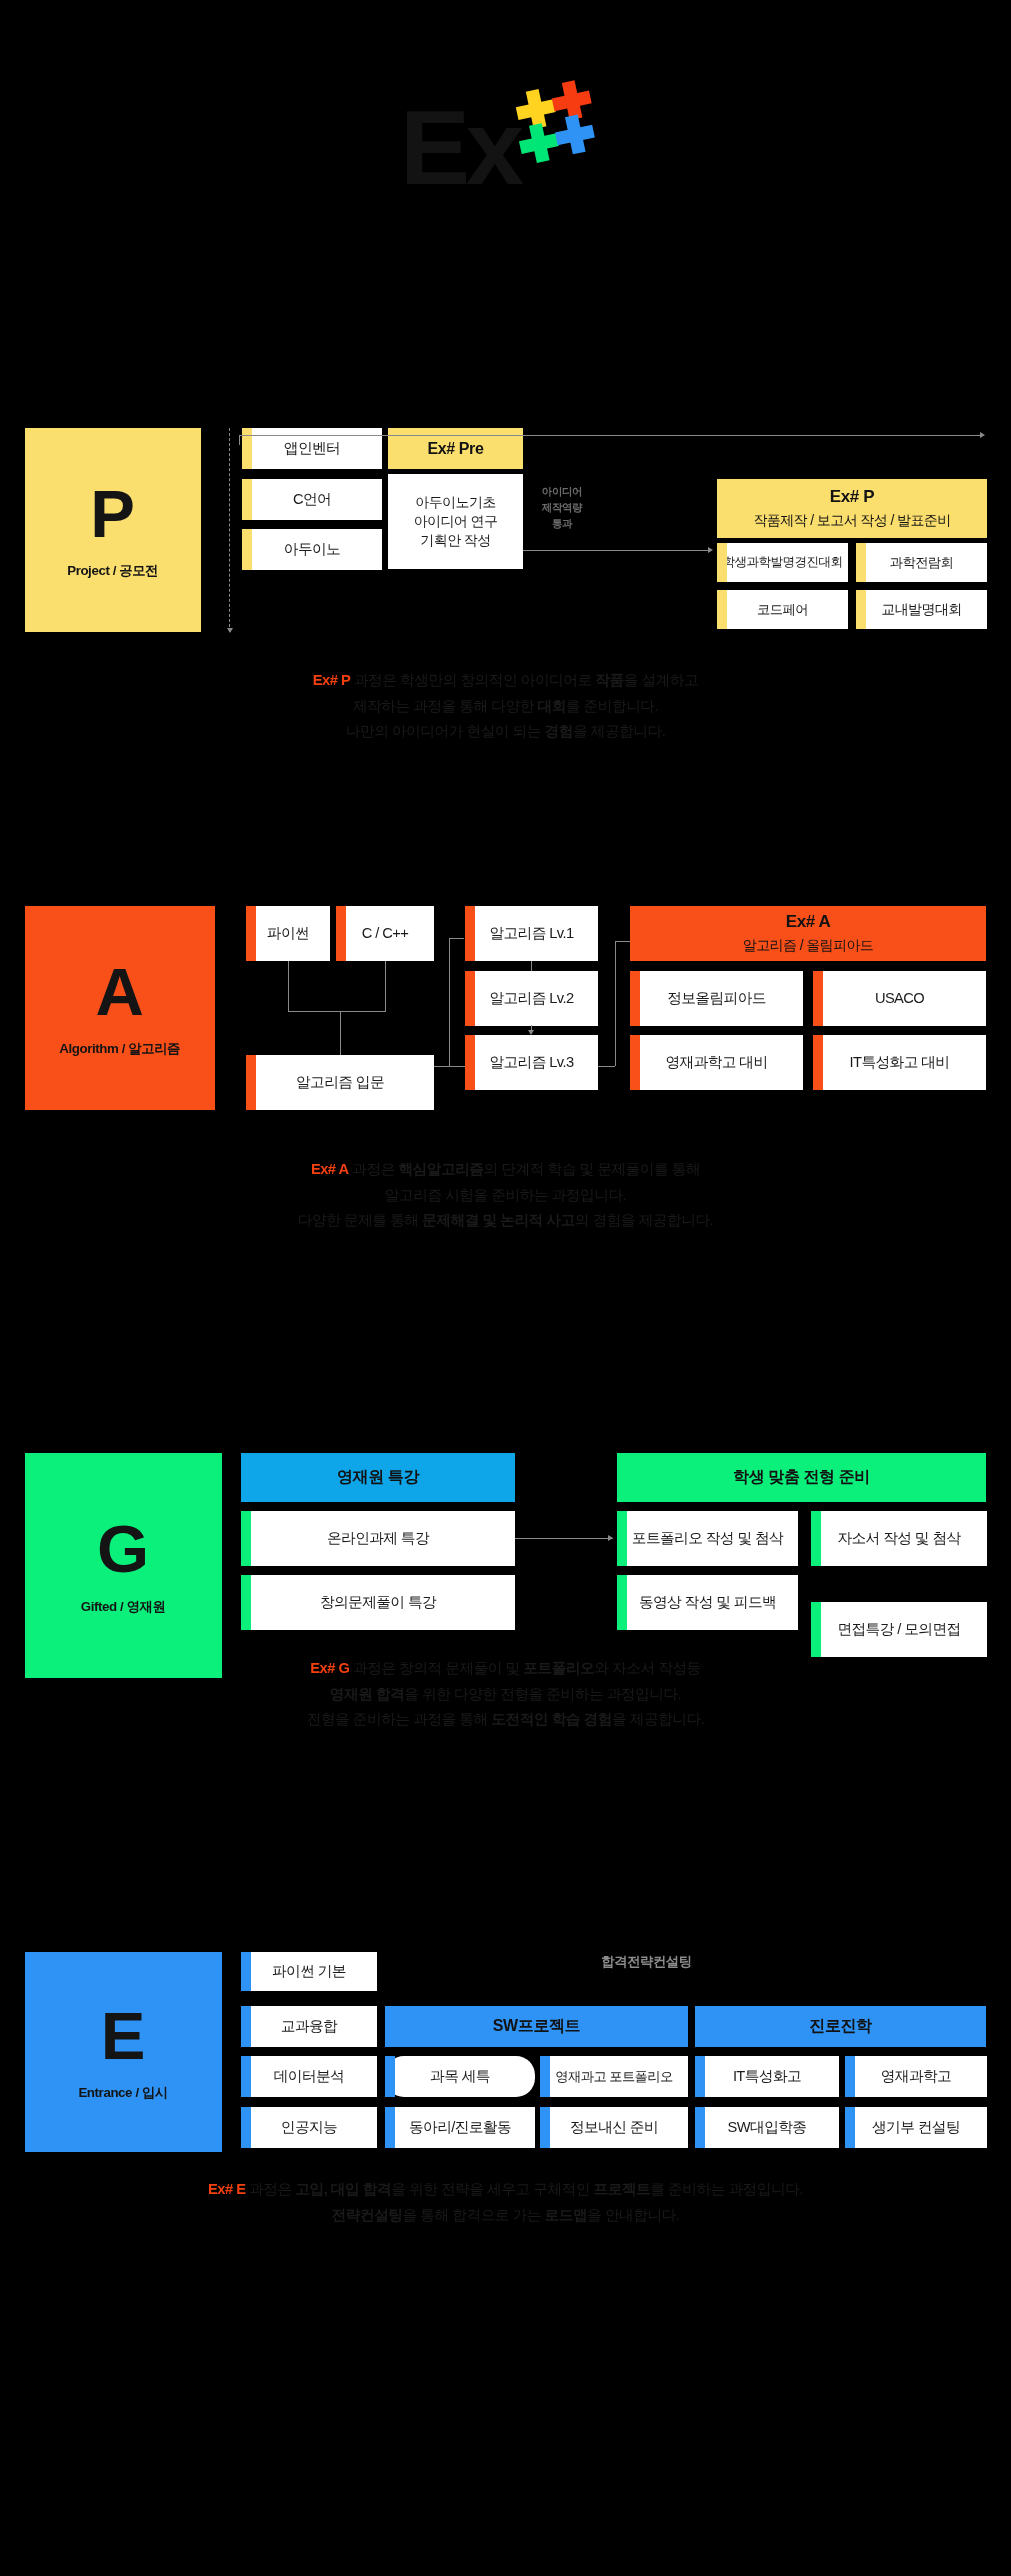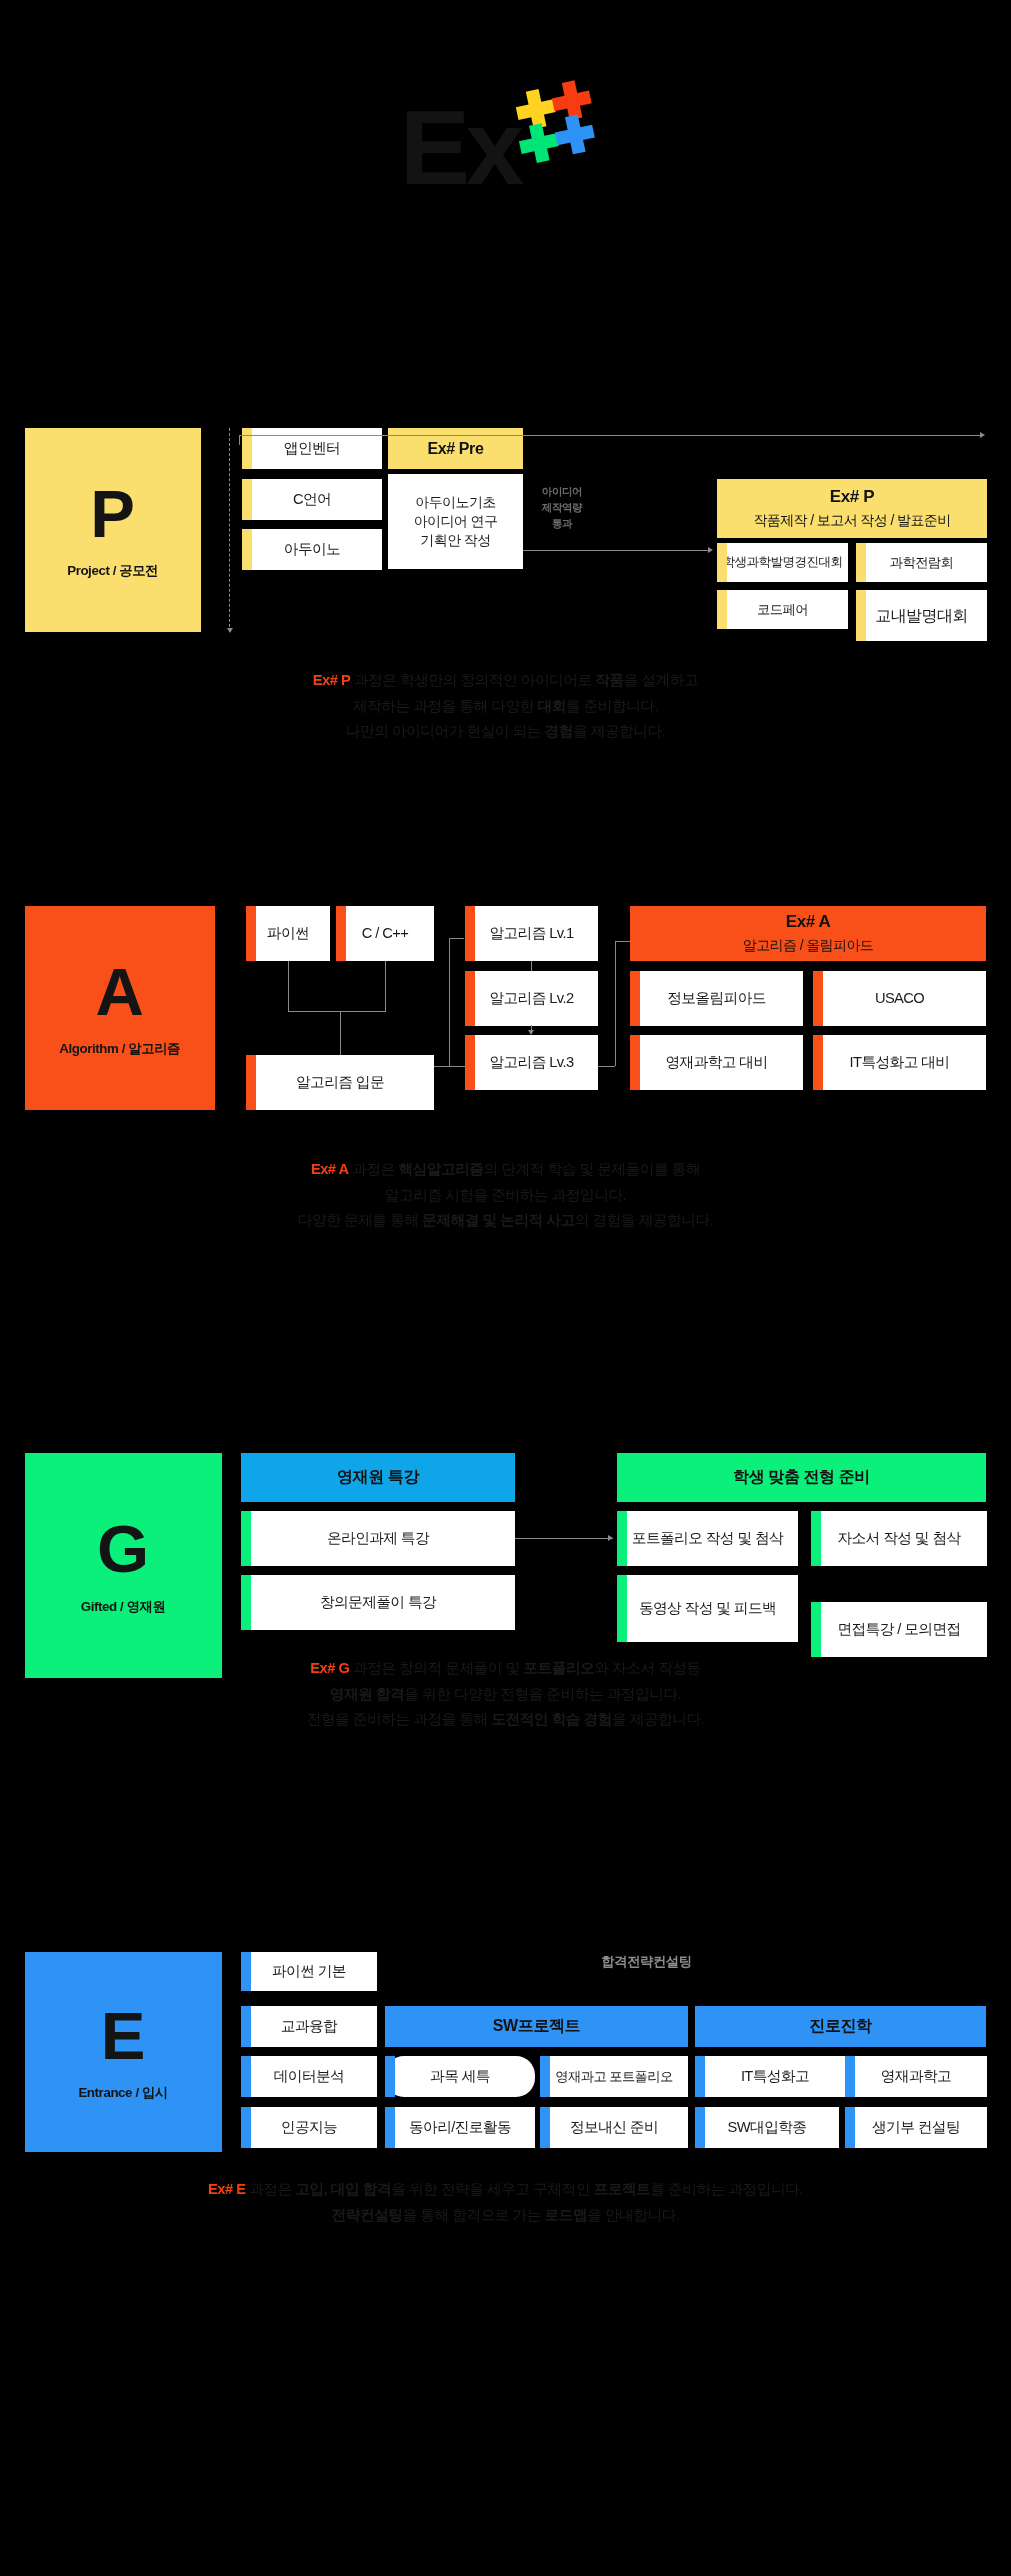--- a/index.html
+++ b/index.html
@@ -172,21 +172,21 @@
 
   <div class="card accent" style="--accent:#FBDF6E;left:717px;top:122px;width:131px;height:39px;font-size:12.6px;">
     <span>학생과학발명경진대회</span>
     </div>
   <div class="card accent" style="--accent:#FBDF6E;left:856px;top:122px;width:131px;height:39px;font-size:13.3px;">
     <span>과학전람회</span>
     </div>
   <div class="card accent" style="--accent:#FBDF6E;left:717px;top:169px;width:131px;height:39px;font-size:13.3px;">
     <span>코드페어</span>
     </div>
-  <div class="card accent" style="--accent:#FBDF6E;left:856px;top:169px;width:131px;height:51px;font-size:16px;">
+  <div class="card accent" style="--accent:#FBDF6E;left:856px;top:169px;width:131px;height:39px;font-size:14px;">
     <span>교내발명대회</span>
     </div>
 </div>
 
 <div class="desc" style="top:668px;">
   <div><span class="key">Ex# P</span><span> 과정은 학생만의 창의적인 아이디어로 </span><b>작품</b><span>을 설계하고</span></div>
   <div><span>제작하는 과정을 통해 다양한 </span><b>대회</b><span>를 준비합니다.</span></div>
   <div><span>나만의 아이디어가 현실이 되는 </span><b>경험</b><span>을 제공합니다.</span></div>
 </div>
 
@@ -279,21 +279,21 @@
 
   <div class="hdr single" style="left:617px;top:7px;width:369px;height:49px;background:#0BF07B;">
     <div class="t1">학생 맞춤 전형 준비</div>
   </div>
   <div class="card accent" style="--accent:#0BF07B;left:617px;top:65px;width:181px;height:55px;">
     <span>포트폴리오 작성 및 첨삭</span>
     </div>
   <div class="card accent" style="--accent:#0BF07B;left:811px;top:65px;width:176px;height:55px;">
     <span>자소서 작성 및 첨삭</span>
     </div>
-  <div class="card accent" style="--accent:#0BF07B;left:617px;top:129px;width:181px;height:67px;">
+  <div class="card accent" style="--accent:#0BF07B;left:617px;top:129px;width:181px;height:55px;">
     <span>동영상 작성 및 피드백</span>
     </div>
   <div class="card accent" style="--accent:#0BF07B;left:811px;top:129px;width:176px;height:55px;margin-top:27px;">
     <span>면접특강 / 모의면접</span>
     </div>
 </div>
 
 <div class="desc" style="top:1656px;">
   <div><span class="key">Ex# G</span><span> 과정은 창의적 문제풀이 및 </span><b>포트폴리오</b><span>와 자소서 작성등</span></div>
   <div><b>영재원 합격</b><span>을 위한 다양한 전형을 준비하는 과정입니다.</span></div>
@@ -333,21 +333,21 @@
   <div class="card accent" style="--accent:#2E93F5;left:385px;top:169px;width:150px;height:41px;">
     <span>동아리/진로활동</span>
     </div>
   <div class="card accent" style="--accent:#2E93F5;left:540px;top:169px;width:148px;height:41px;">
     <span>정보내신 준비</span>
     </div>
 
   <div class="hdr single" style="left:695px;top:68px;width:291px;height:41px;background:#2E93F5;">
     <div class="t1">진로진학</div>
   </div>
-  <div class="card accent" style="--accent:#2E93F5;left:695px;top:118px;width:160px;height:41px;">
+  <div class="card accent" style="--accent:#2E93F5;left:695px;top:118px;width:144px;height:41px;">
     <span>IT특성화고</span>
     </div>
   <div class="card accent" style="--accent:#2E93F5;left:845px;top:118px;width:142px;height:41px;">
     <span>영재과학고</span>
     </div>
   <div class="card accent" style="--accent:#2E93F5;left:695px;top:169px;width:144px;height:41px;">
     <span>SW대입학종</span>
     </div>
   <div class="card accent" style="--accent:#2E93F5;left:845px;top:169px;width:142px;height:41px;">
     <span>생기부 컨설팅</span>

